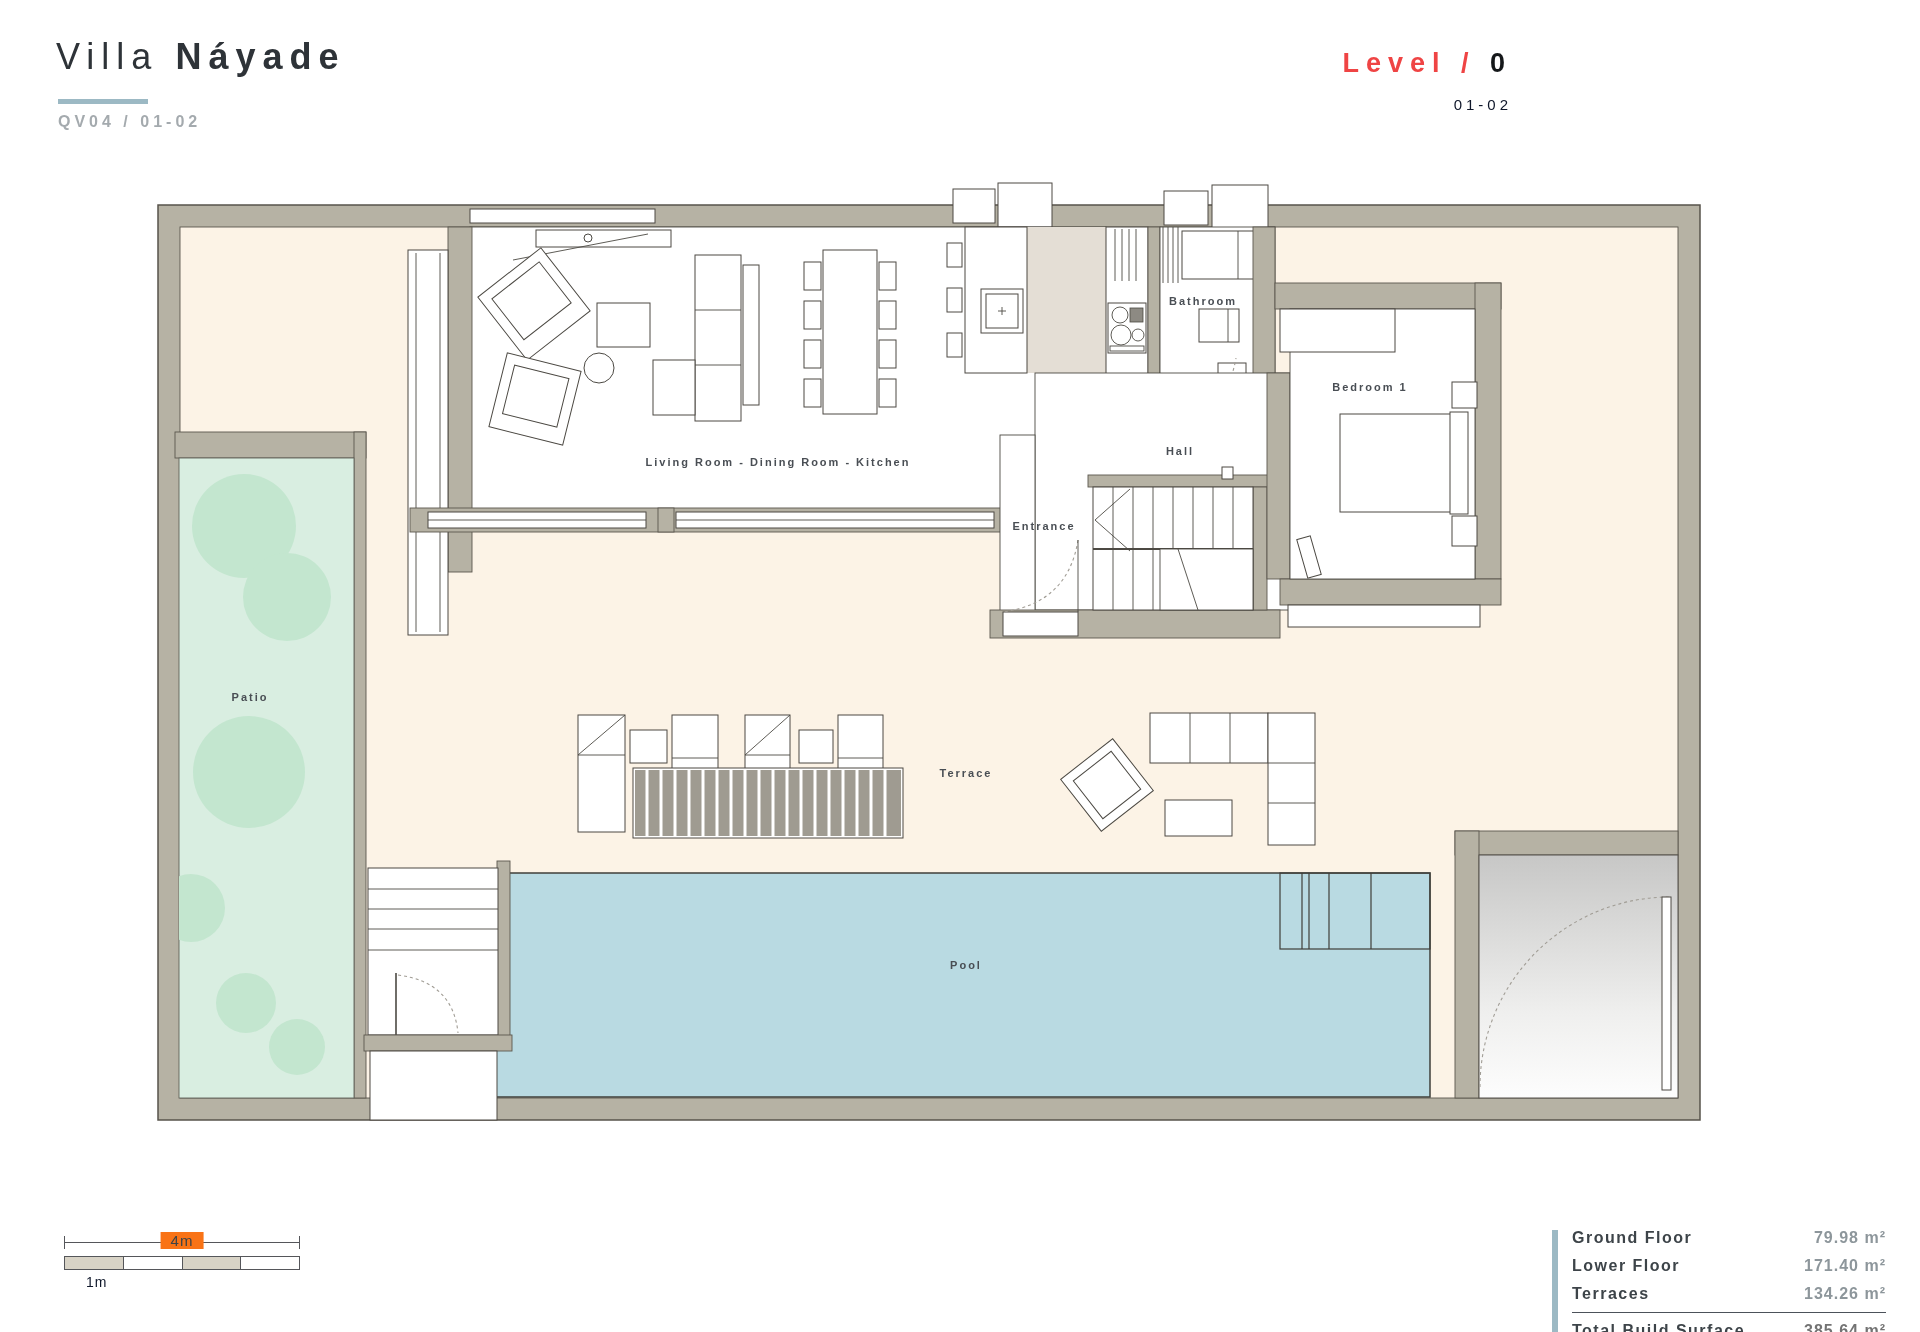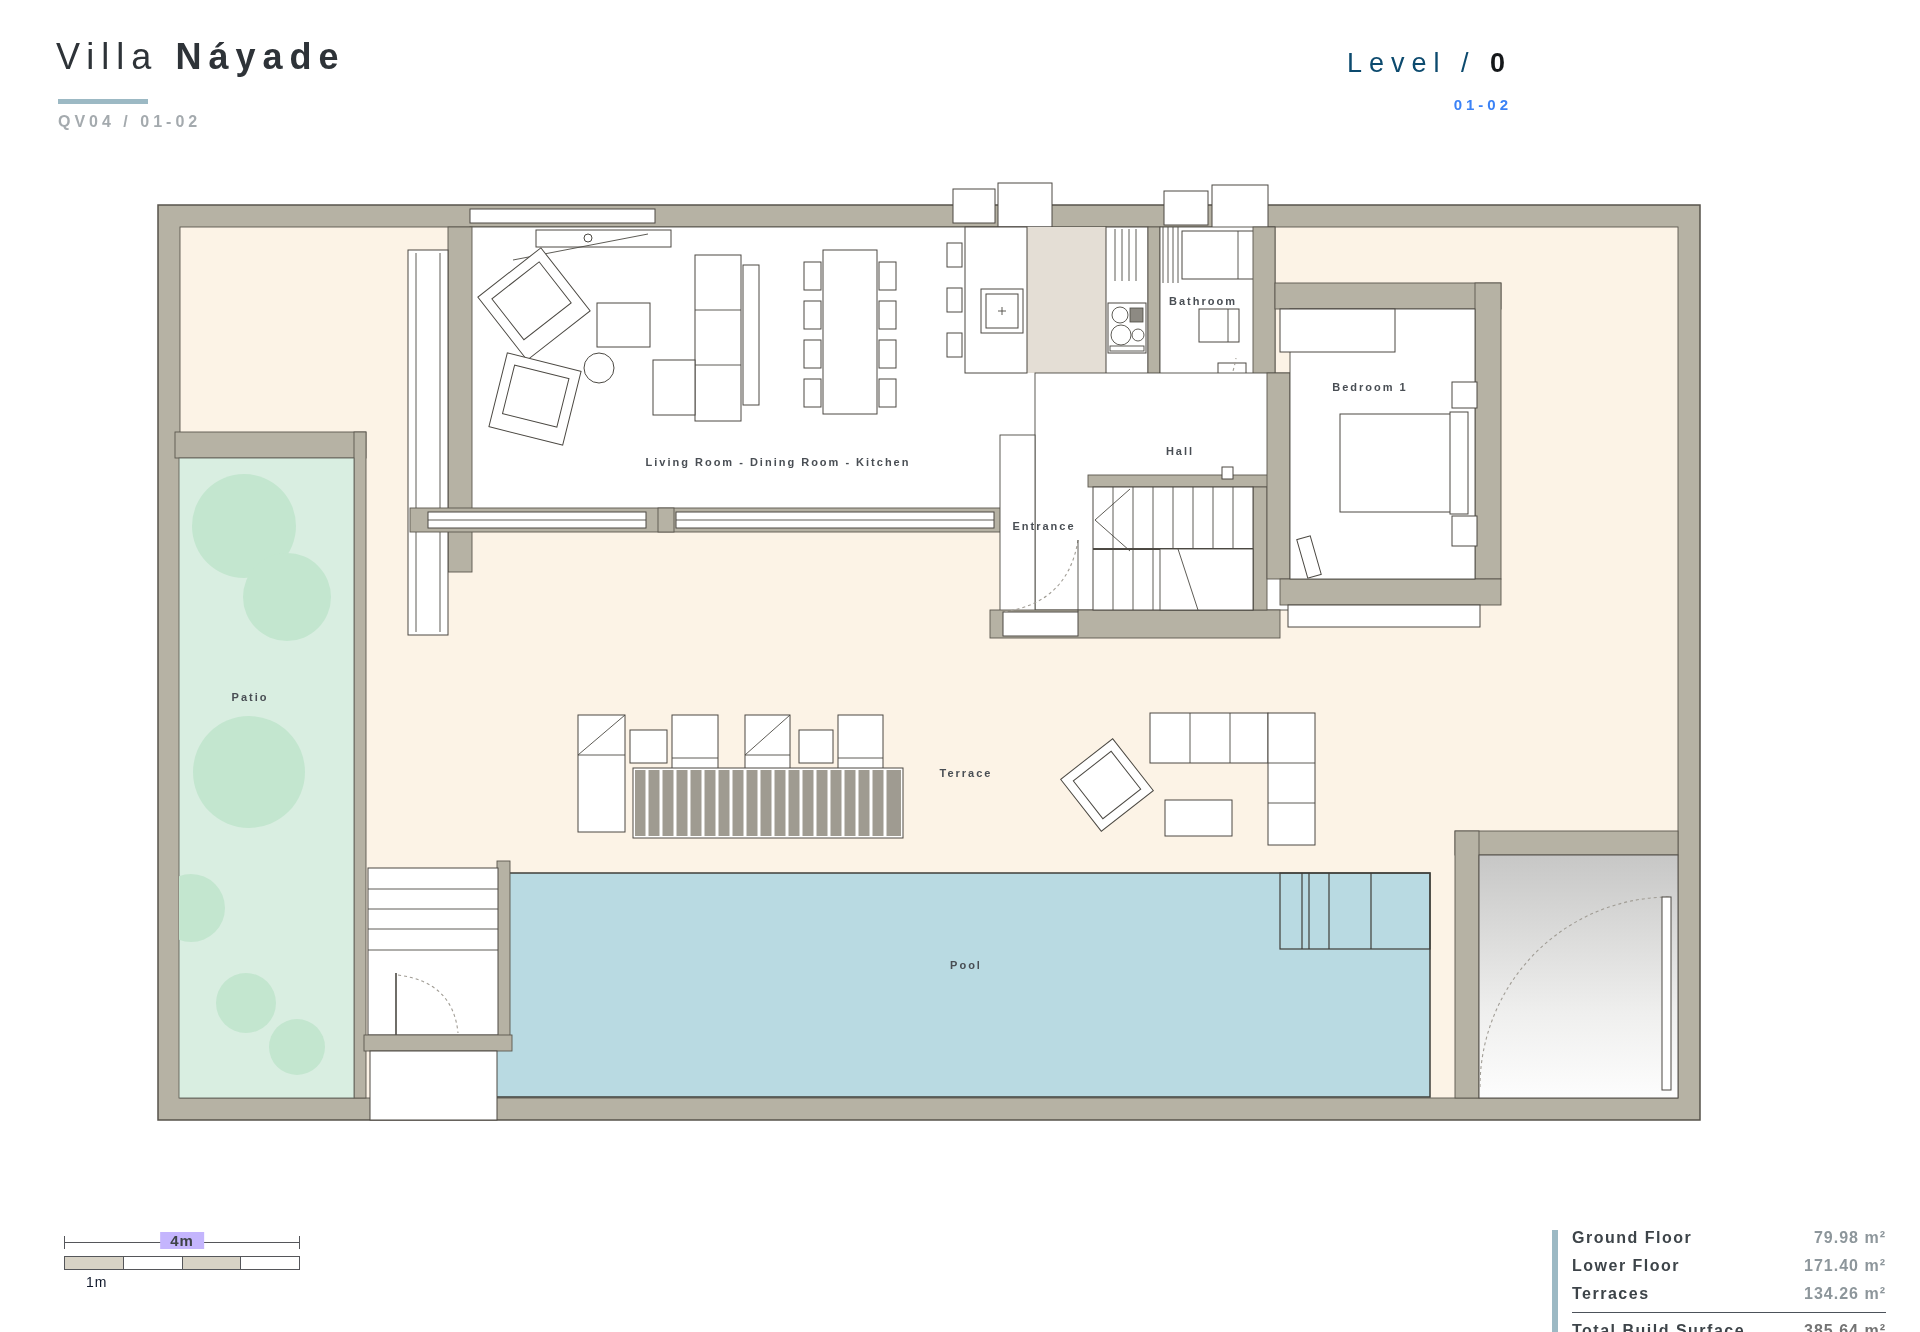--- a/index.html
+++ b/index.html
@@ -5,23 +5,23 @@
   html,body{margin:0;padding:0;background:#ffffff;}
   body{width:1920px;height:1332px;position:relative;font-family:"Liberation Sans",sans-serif;overflow:hidden;}
 
   
   .title{position:absolute;left:56px;top:36px;font-size:36px;letter-spacing:7px;color:#2e3338;white-space:nowrap;}
   .title .light{font-weight:400;}
   .title .bold{font-weight:700;}
   .title-underline{position:absolute;left:58px;top:99px;width:90px;height:5px;background:#9cb9c4;}
   .subtitle{position:absolute;left:58px;top:113px;font-size:16px;letter-spacing:4px;color:#a4aaae;font-weight:700;}
   .level{position:absolute;right:408px;top:48px;font-size:27px;letter-spacing:7px;white-space:nowrap;text-align:right;}
-  .level .light{color:#0c4a6e;font-weight:400;}
+  .level .light{color:#ef4444;font-weight:700;}
   .level .bold{color:#15181a;font-weight:700;}
-  .level-sub{position:absolute;right:408px;top:96px;font-size:15px;letter-spacing:4px;color:#3b82f6;font-weight:700;text-align:right;}
+  .level-sub{position:absolute;right:408px;top:96px;font-size:15px;letter-spacing:4px;color:#0f172a;font-weight:400;text-align:right;}
 
   
   .plan-wrap{position:absolute;left:158px;top:205px;width:1542px;height:915px;}
   svg{overflow:visible;display:block;}
   .wall{fill:#b6b2a4;stroke:#5b574e;stroke-width:0.9;}
   .cream{fill:#fcf3e6;stroke:#5b574e;stroke-width:0.9;}
   .room{fill:#ffffff;stroke:#4c4943;stroke-width:0.9;}
   .furn{fill:#ffffff;stroke:#4c4943;stroke-width:1;}
   .thin{stroke:#4c4943;stroke-width:0.9;fill:none;}
   .dash{stroke:#a19d95;stroke-width:1.1;fill:none;stroke-dasharray:3 3;}
@@ -38,21 +38,21 @@
   .areas .row .val{color:#8d969b;letter-spacing:1px;}
   .areas .sep{margin-left:20px;border-top:1.5px solid #4c525a;margin-top:4px;margin-bottom:4px;}
   .areas .row.total .val{color:#737373;}
 
   
   .scalebar{position:absolute;left:64px;top:1236px;width:236px;}
   .scalebar .toprule{position:relative;height:14px;}
   .scalebar .toprule .line{position:absolute;left:0;right:0;top:6px;height:1px;background:#55565a;}
   .scalebar .toprule .tick{position:absolute;top:0;width:1px;height:13px;background:#55565a;}
   .scalebar .toprule .tick.l{left:0;} .scalebar .toprule .tick.r{right:0;}
-  .scalebar .toprule .cap{position:absolute;left:50%;transform:translateX(-50%);top:-4px;background:#c4b5fd;padding:0 10px;font-size:15px;color:#3e4347;font-weight:700;letter-spacing:1px;}
+  .scalebar .toprule .cap{position:absolute;left:50%;transform:translateX(-50%);top:-4px;background:#f97316;padding:0 10px;font-size:15px;color:#3e4347;font-weight:400;letter-spacing:1px;}
   .scalebar .bar{margin-top:6px;display:flex;height:12px;border:1px solid #55565a;}
   .scalebar .bar .seg{flex:1;border-right:1px solid #55565a;}
   .scalebar .bar .seg:last-child{border-right:none;}
   .scalebar .bar .seg.g{background:#d8d3c6;} .scalebar .bar .seg.w{background:#ffffff;}
   .scalebar .m1{margin-top:4px;margin-left:22px;font-size:14px;color:#0f172a;font-weight:400;letter-spacing:1px;}
 </style>
 </head>
 <body>
 
 <div class="title"><span class="light">Villa</span> <span class="bold">Náyade</span></div>

